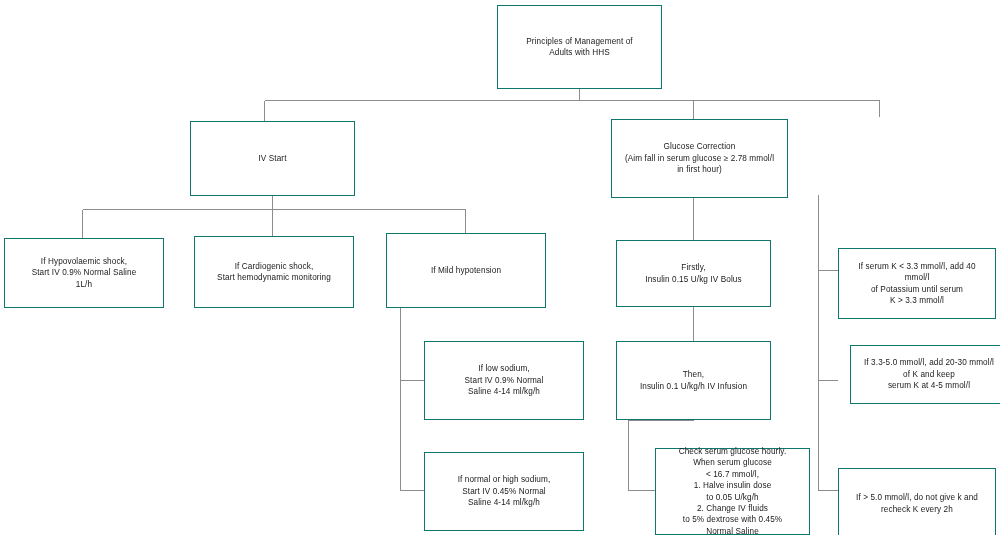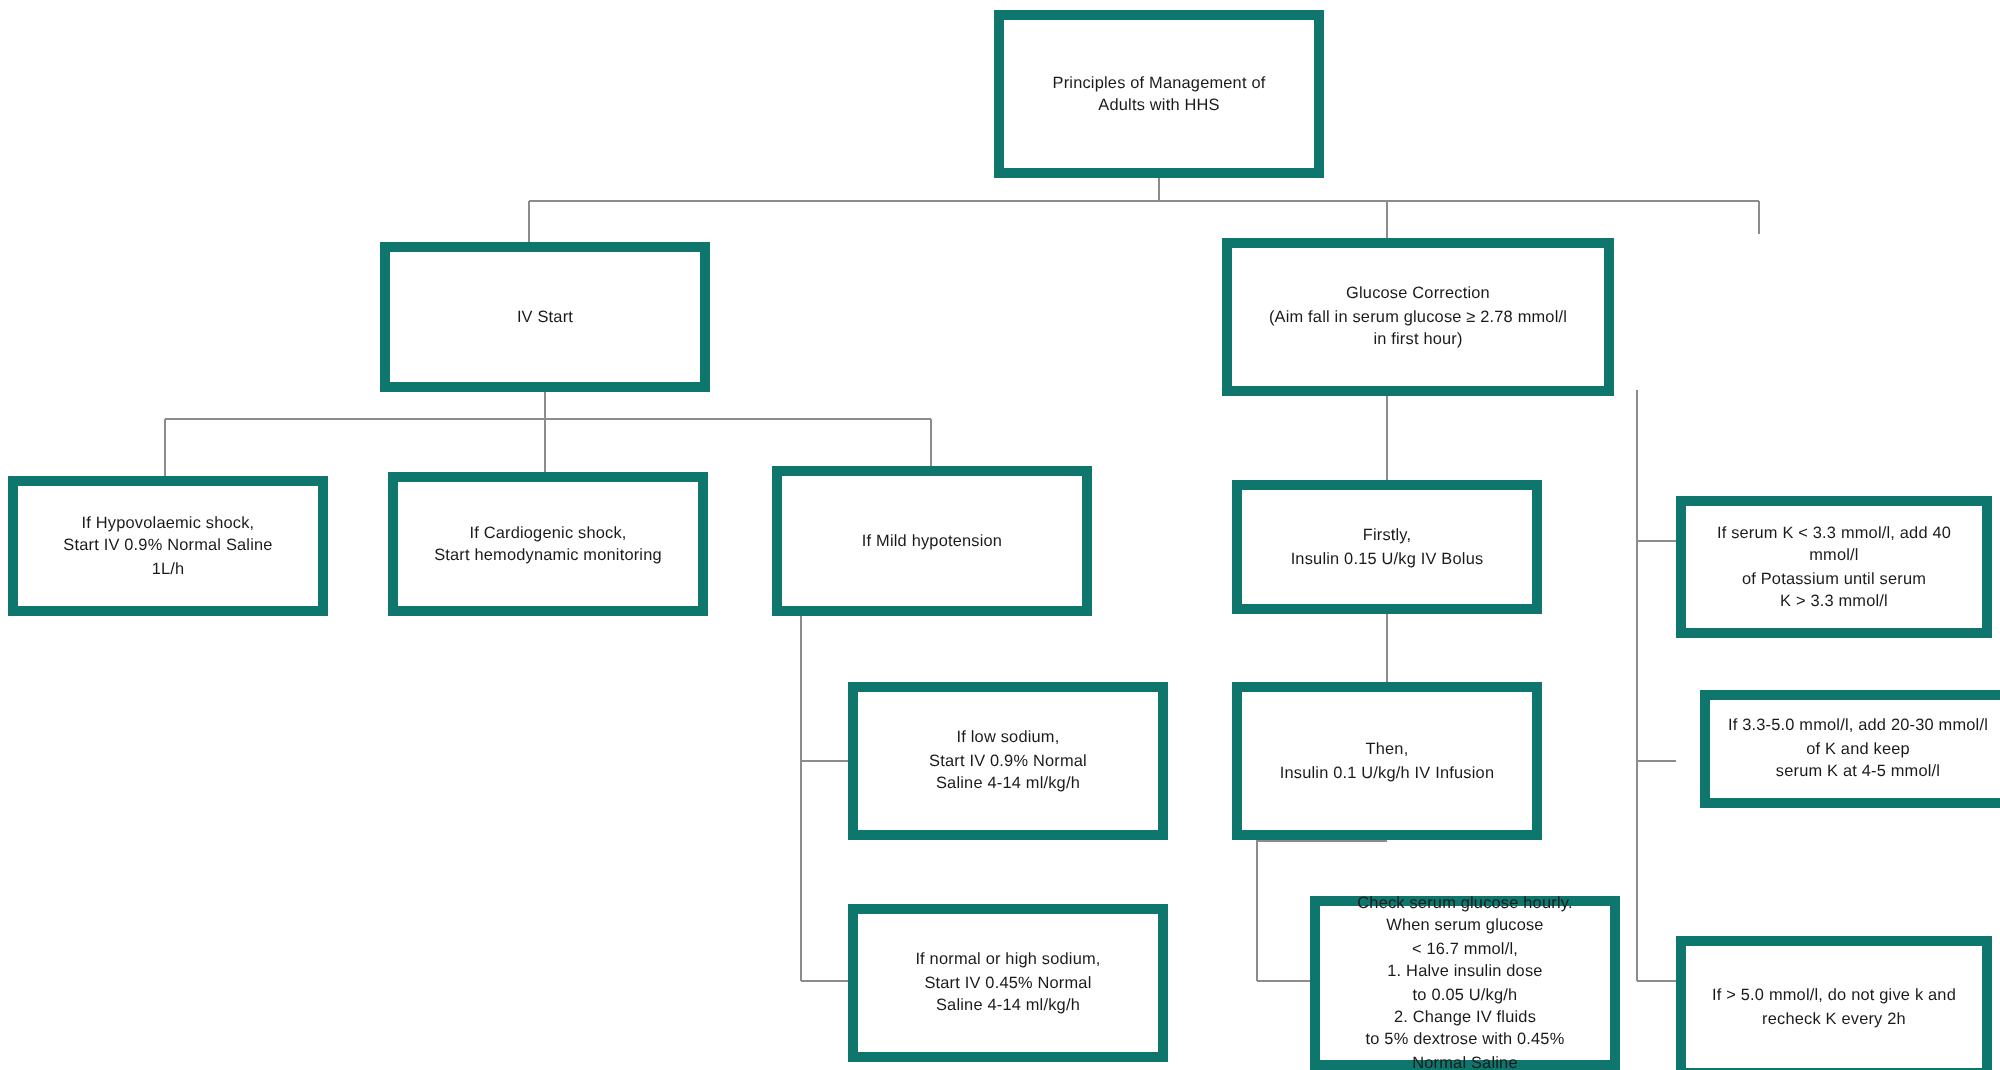--- a/index.html
+++ b/index.html
@@ -7,21 +7,21 @@
     width:1000px;height:535px;
     background:#ffffff;
     font-family:"Liberation Sans","DejaVu Sans",sans-serif;
     overflow:hidden;
   }
   #canvas{position:relative;width:1000px;height:535px;}
   svg#wires{position:absolute;left:0;top:0;width:1000px;height:535px;}
   .node{
     position:absolute;
     box-sizing:border-box;
-    border:5px solid #0f766e;
+    border:1px solid #0f766e;
     background:#ffffff;
     display:flex;
     align-items:center;
     justify-content:center;
     text-align:center;
     color:#1a1a1a;
     font-size:8.2px;
     line-height:11.4px;
     letter-spacing:.1px;
     white-space:pre-line;
@@ -71,21 +71,21 @@
 
   <div class="node" style="left:497px;top:5px;width:165px;height:84px;">
     <span>Principles of Management of
 Adults with HHS</span>
   </div>
 
   <div class="node" style="left:190px;top:121px;width:165px;height:75px;">
     <span>IV Start</span>
   </div>
 
-  <div class="node" style="left:611px;top:119px;width:196px;height:79px;">
+  <div class="node" style="left:611px;top:119px;width:177px;height:79px;">
     <span>Glucose Correction
 (Aim fall in serum glucose ≥ 2.78 mmol/l
 in first hour)</span>
   </div>
 
 
   <div class="node" style="left:4px;top:238px;width:160px;height:70px;">
     <span>If Hypovolaemic shock,
 Start IV 0.9% Normal Saline
 1L/h</span>

